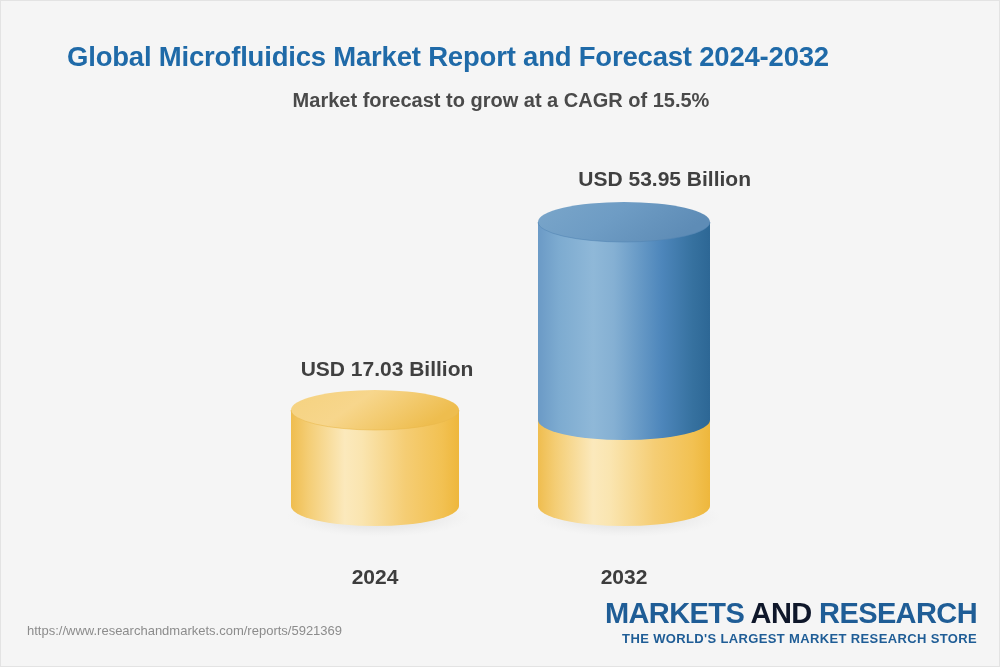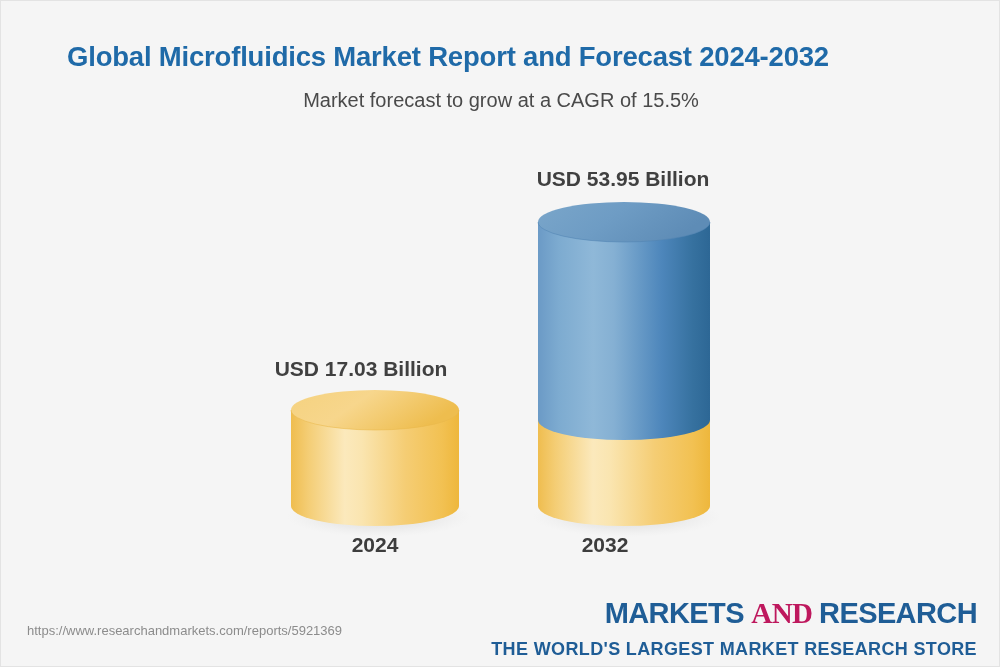--- a/index.html
+++ b/index.html
@@ -38,21 +38,21 @@
     white-space: nowrap;
     margin-left: 7px;
   }
   .subtitle {
     position: absolute;
     left: 0;
     top: 88px;
     width: 1000px;
     text-align: center;
     font-size: 20px;
-    font-weight: normal;
+    font-weight: bold;
     color: #4a4a4a;
     white-space: nowrap;
   }
 
   
   .plot {
     position: absolute;
     left: 0;
     top: 0;
     width: 1000px;
@@ -60,33 +60,34 @@
   }
 
   .value-label {
     position: absolute;
     font-size: 21px;
     font-weight: bold;
     color: #404040;
     text-align: center;
     white-space: nowrap;
   }
-  .value-label.left  { left: 260px; top: 356px; width: 200px; }
-  .value-label.right { left: 522px; top: 166px; width: 200px; }
+  .value-label.left  { left: 286px; top: 356px; width: 200px; }
+  .value-label.right { left: 550px; top: 166px; width: 200px; text-align: right; }
 
   .cat-label {
     position: absolute;
     font-size: 21px;
     font-weight: bold;
     color: #3d3d3d;
     text-align: center;
     white-space: nowrap;
+    margin-top: 32px;
   }
   .cat-label.left  { left: 274px; top: 532px; width: 200px; }
-  .cat-label.right { left: 504px; top: 532px; width: 200px; }
+  .cat-label.right { left: 523px; top: 532px; width: 200px; }
 
   
   .source-url {
     position: absolute;
     left: 26px;
     top: 622px;
     font-size: 13px;
     color: #8c8c8c;
     white-space: nowrap;
   }
@@ -98,24 +99,24 @@
     text-align: right;
     line-height: 1;
   }
   .logo-main {
     font-size: 29px;
     font-weight: bold;
     letter-spacing: -0.6px;
     white-space: nowrap;
   }
   .logo-word-blue { color: #1f5d96; }
-  .logo-word-gold { color: #be185d; font-family: Liberation Serif, serif; }
+  .logo-word-gold { color: #0f172a; }
   .logo-tagline {
-    margin-top: 12px;
-    font-size: 18px;
+    margin-top: 4px;
+    font-size: 13px;
     font-weight: bold;
     color: #1f5d96;
     letter-spacing: 0.36px;
     white-space: nowrap;
   }
 </style>
 </head>
 <body>
 
 <div class="infographic">

